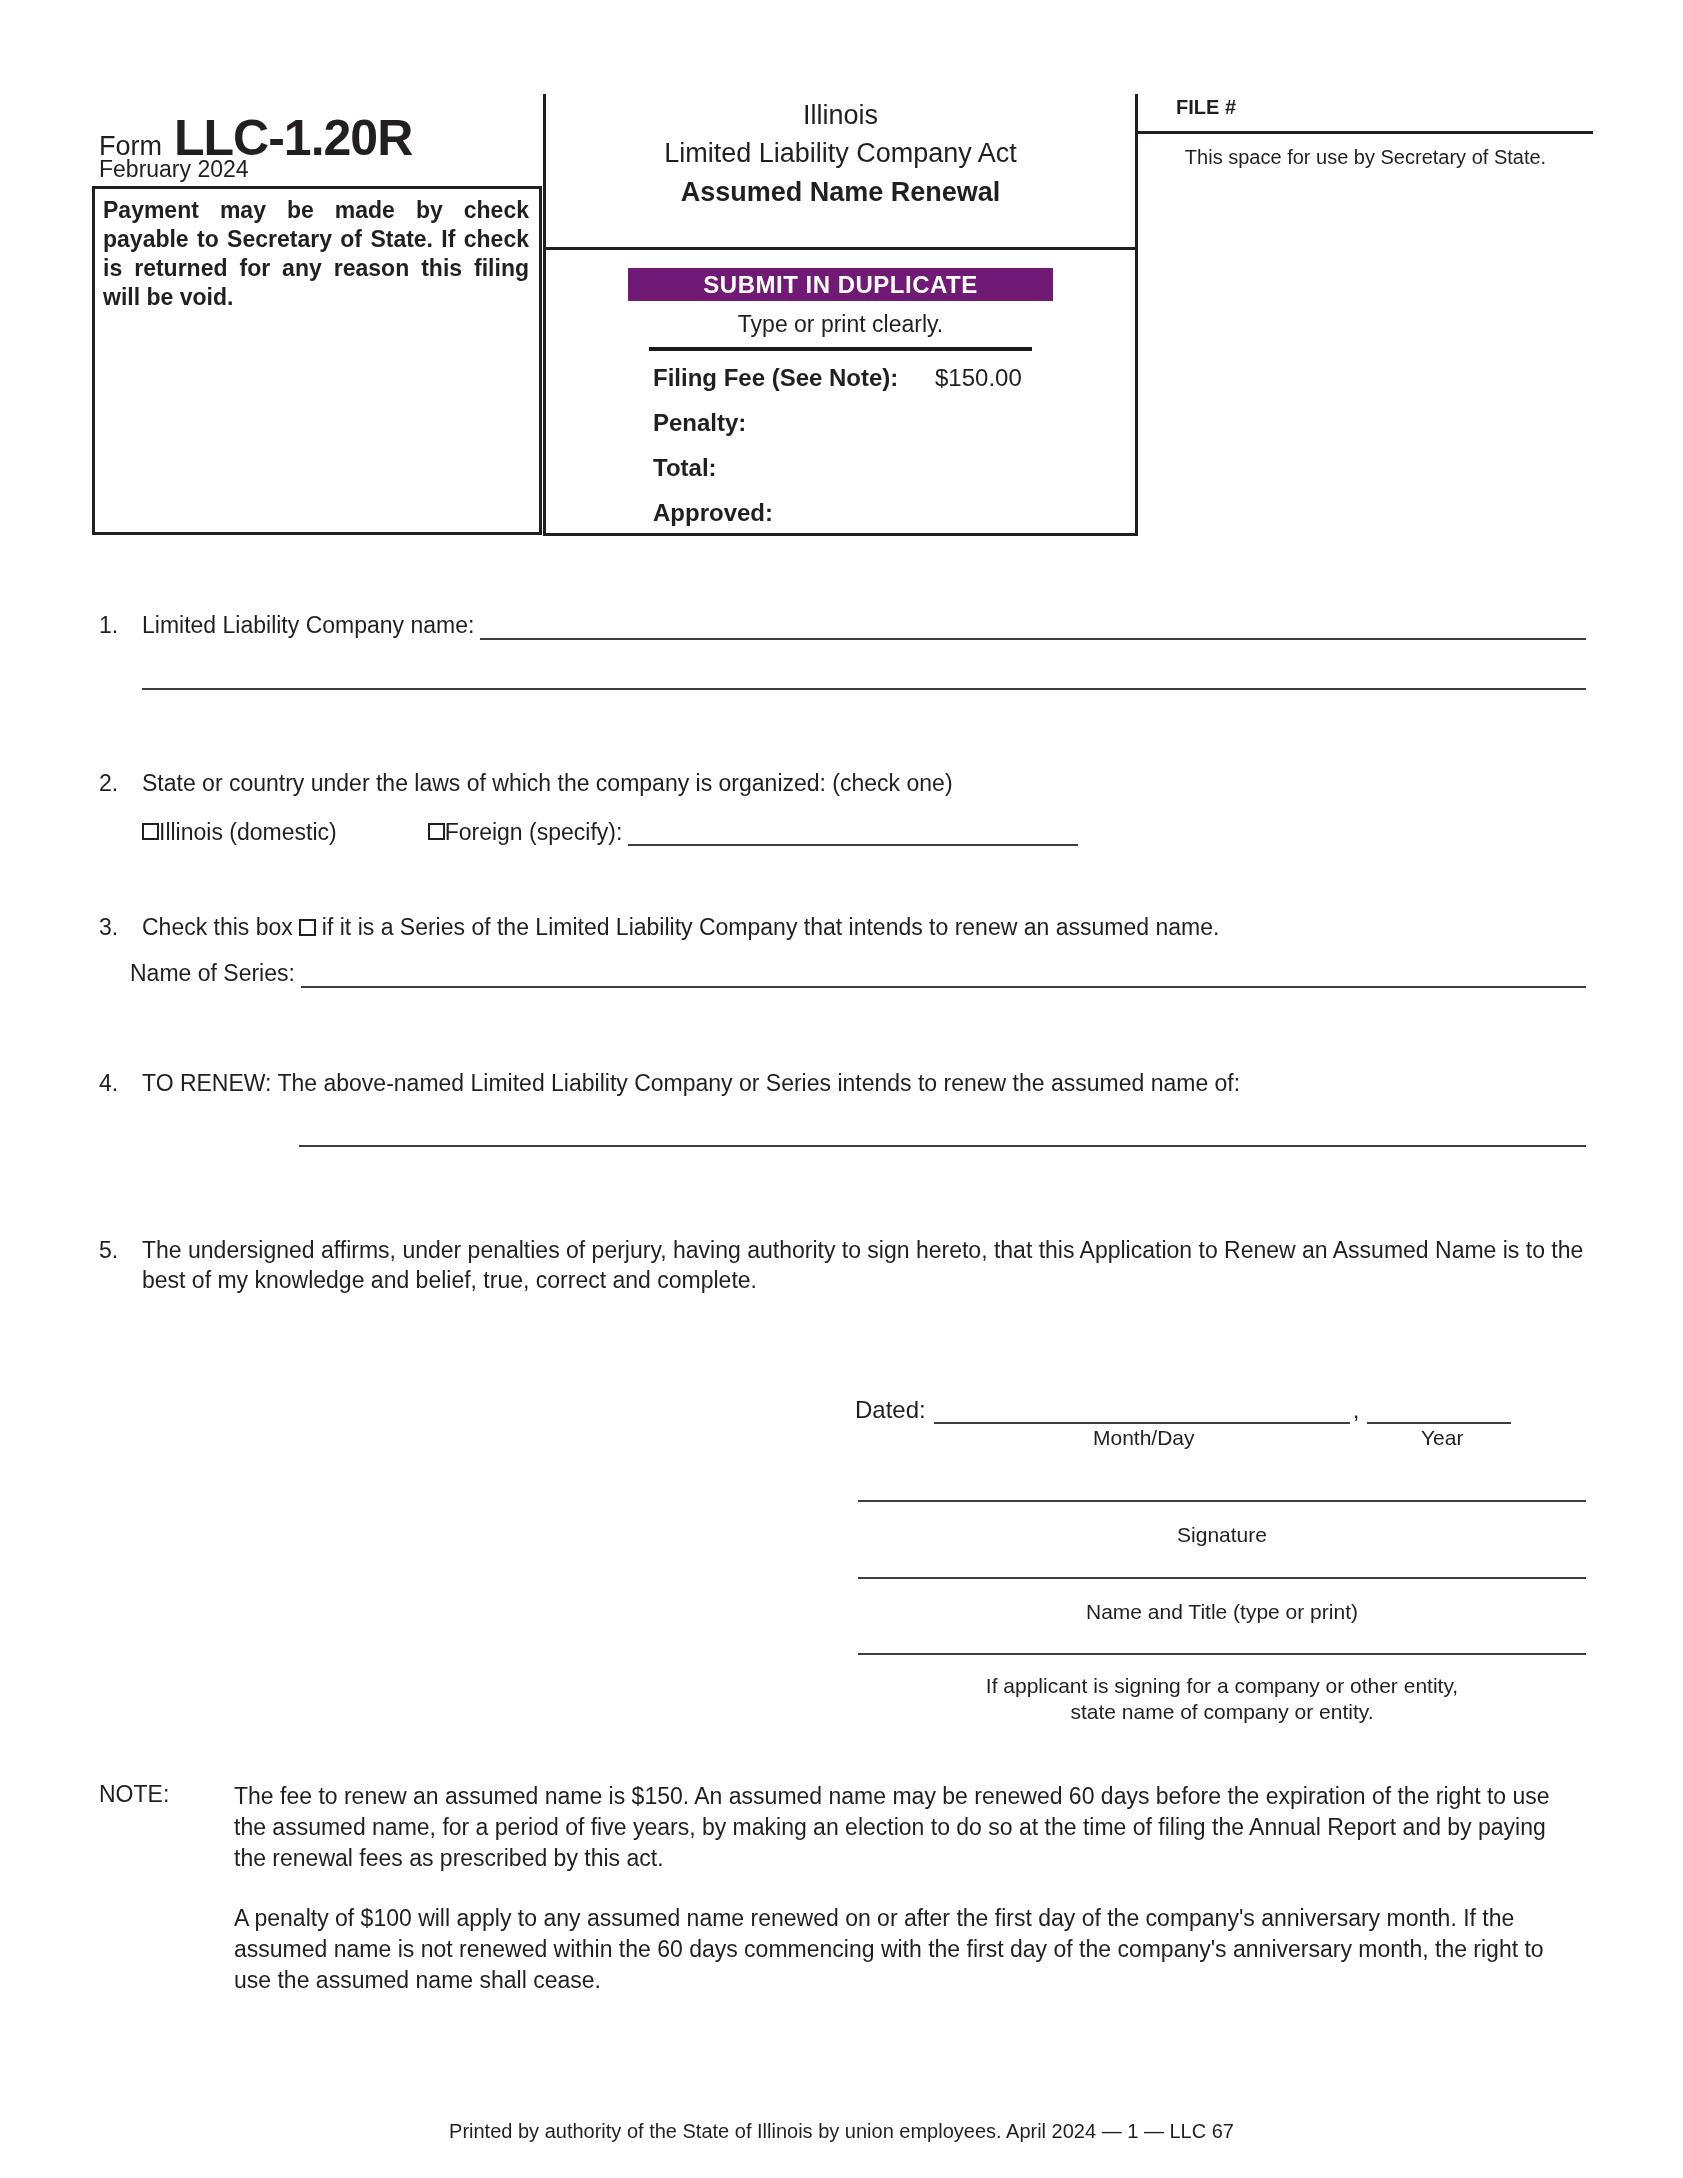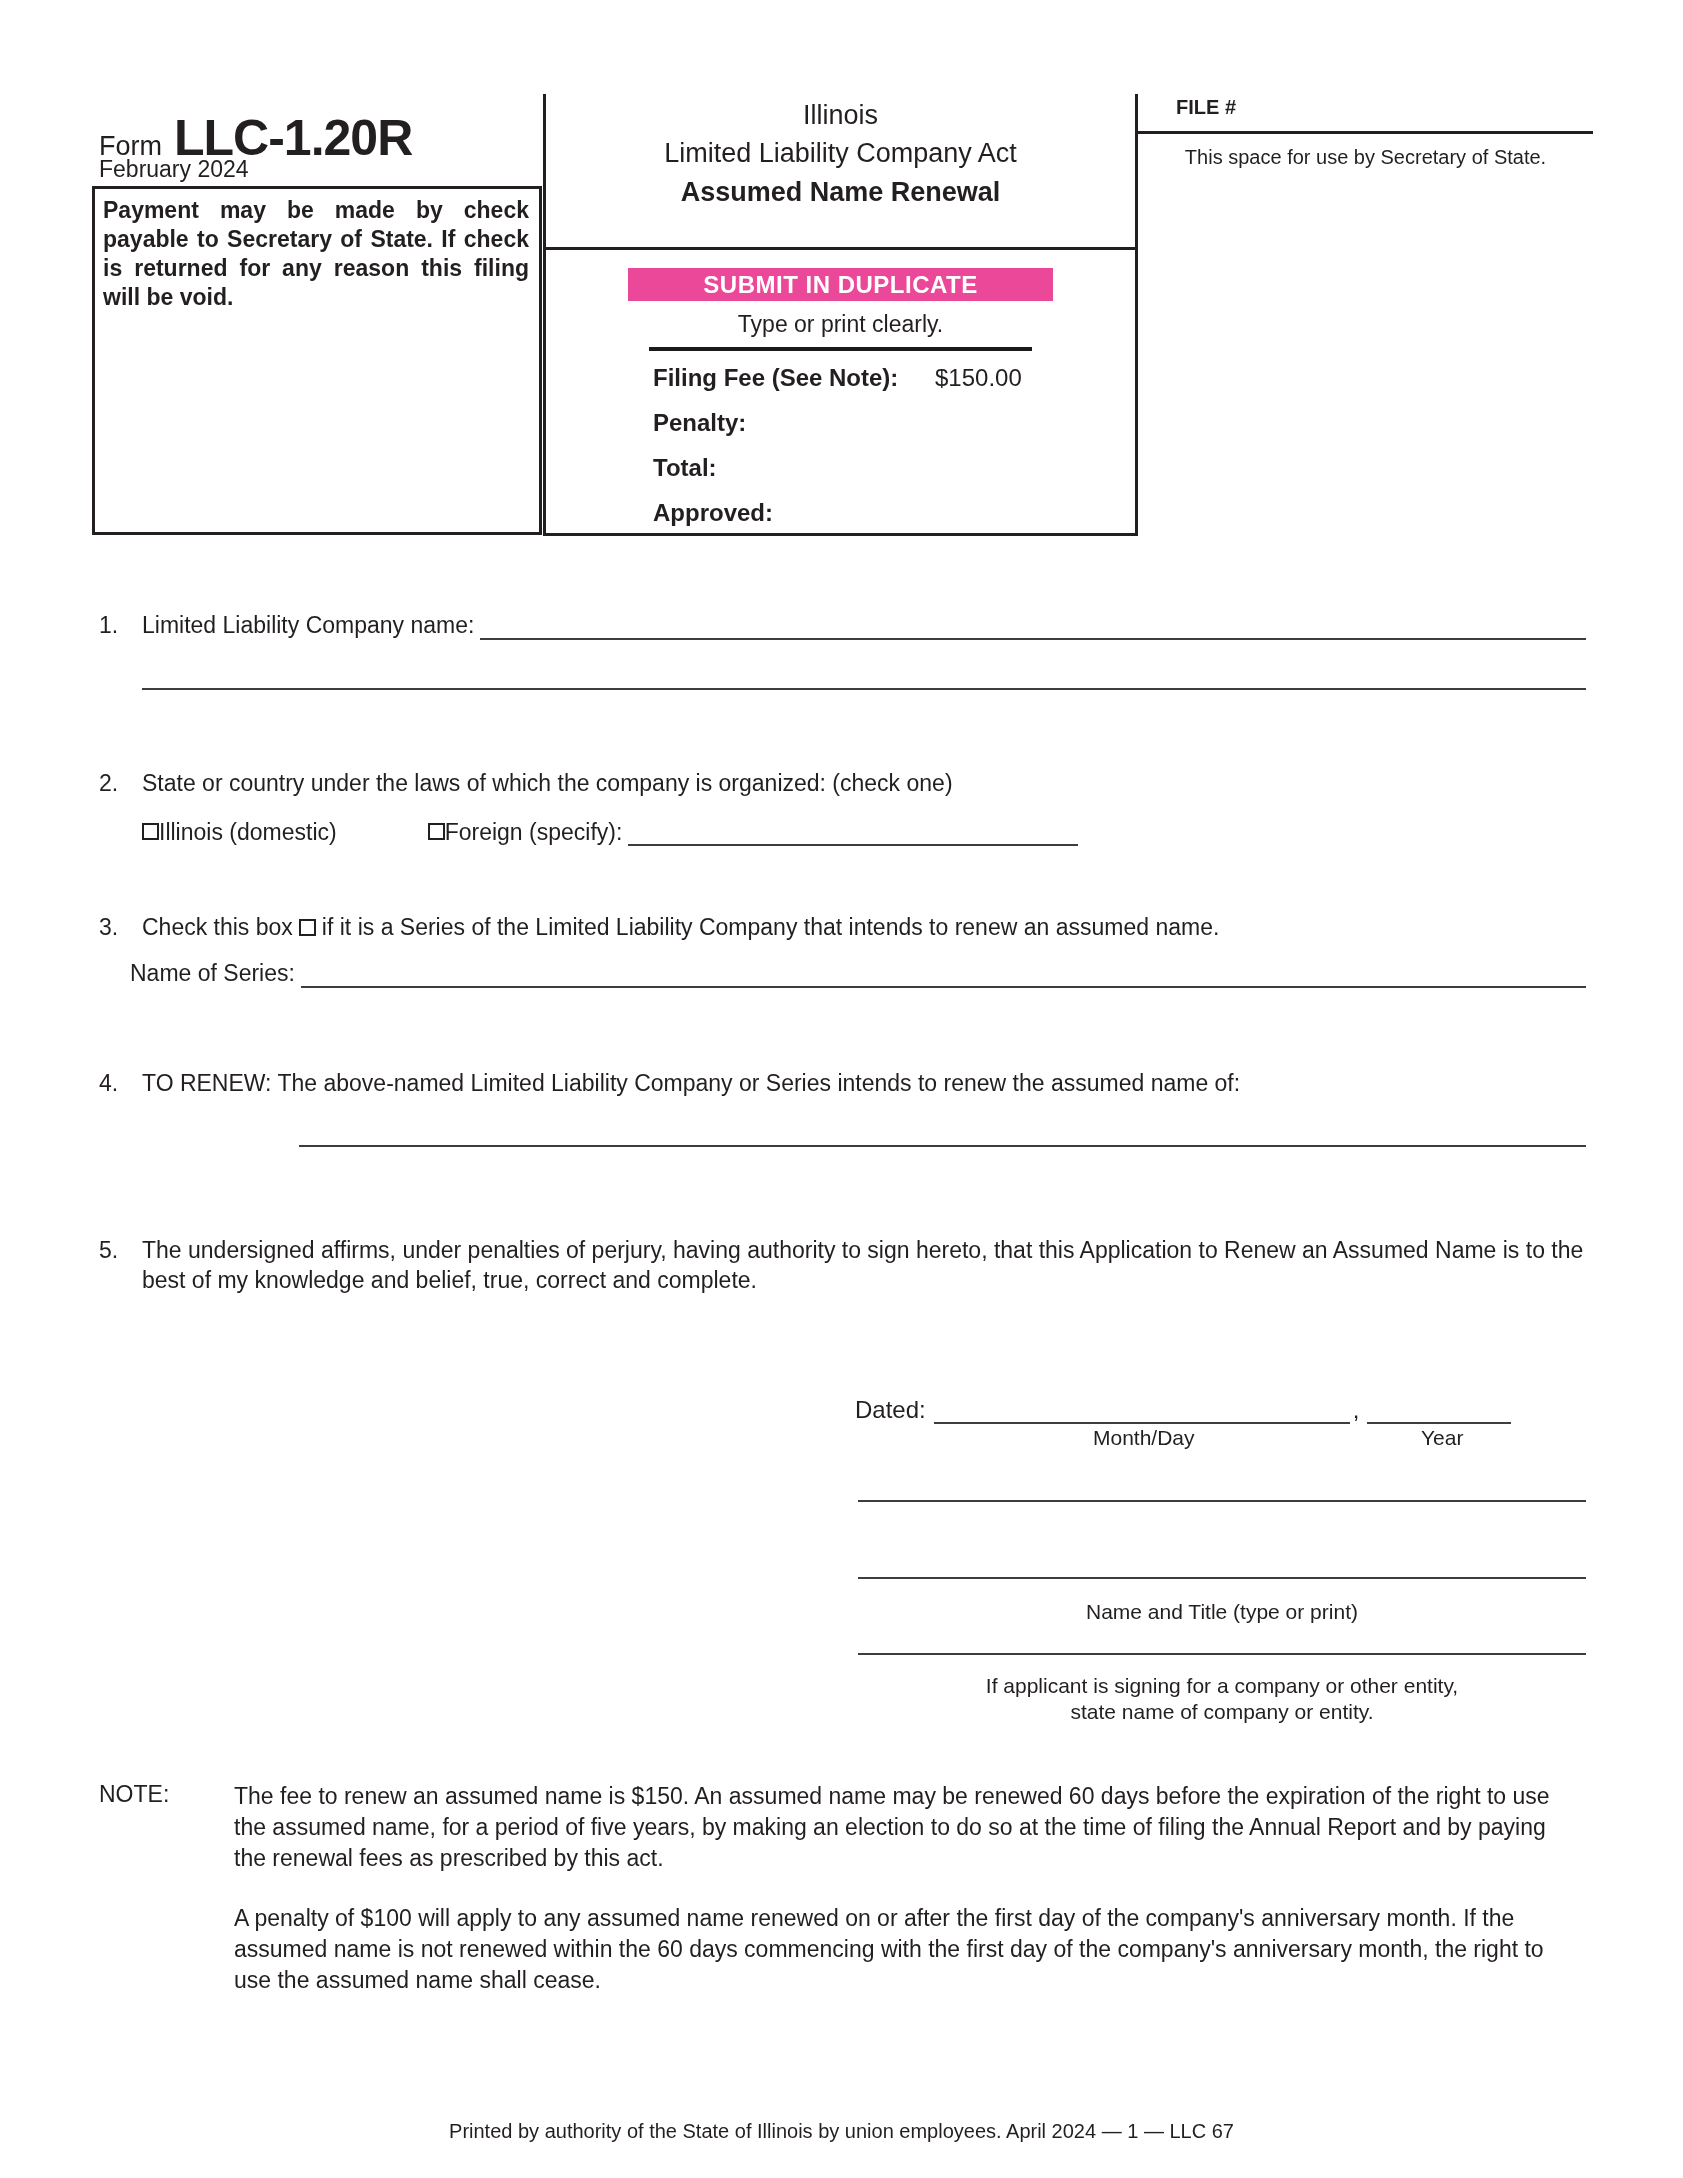--- a/index.html
+++ b/index.html
@@ -21,21 +21,21 @@
   .addr-title { font-weight:bold; font-size:23px; line-height:30px; }
   .addr-line { font-size:22px; line-height:30px; }
   .pay-sec { padding:7px 10px 0 8px; font-weight:bold; font-size:23px; line-height:29px; text-align:justify; }
 
   
   #center-col { left:543px; top:94px; width:595px; height:442px;
     border-left:3px solid #231f20; border-right:3px solid #231f20; border-bottom:3px solid #231f20; }
   .ct-title { text-align:center; padding-top:2px; height:156px; border-bottom:3px solid #231f20; }
   .ct-line1, .ct-line2 { font-size:27px; line-height:38px; }
   .ct-line3 { font-size:27px; font-weight:bold; margin-top:5px; }
-  .submit-banner { width:425px; height:33px; margin:18px auto 0; background:#ec4899; color:#fff;
+  .submit-banner { width:425px; height:33px; margin:18px auto 0; background:#701a75; color:#fff;
     font-weight:bold; font-size:24px; text-align:center; line-height:33px; letter-spacing:0.5px; }
   .type-print { text-align:center; font-size:23px; margin-top:10px; }
   .thick-rule { width:383px; height:4px; background:#1a1a1a; margin:9px auto 0; }
   .fee-block { margin-top:13px; padding-left:107px; font-size:24px; }
   .fee-row { margin-bottom:17px; }
   .fee-label { font-weight:bold; }
   .fee-label.wide { display:inline-block; width:282px; }
   .fee-value { font-weight:normal; }
 
   
@@ -166,20 +166,21 @@
   <div class="abs" id="dated-row">
     <span>Dated:</span>
     <span class="dline d1"></span>
     <span class="dcomma">,</span>
     <span class="dline d2"></span>
   </div>
   <div class="under-label" style="left:1093px; top:1426px;">Month/Day</div>
   <div class="under-label" style="left:1421px; top:1426px;">Year</div>
 
   <div class="hline" style="top:1500px; left:858px; width:728px;"></div>
+  <div class="sig-label" style="top:1522px;">Signature</div>
 
   <div class="hline" style="top:1577px; left:858px; width:728px;"></div>
   <div class="sig-label" style="top:1599px;">Name and Title (type or print)</div>
 
   <div class="hline" style="top:1653px; left:858px; width:728px;"></div>
   <div class="sig-label" style="top:1699px;">state name of company or entity.</div>
   <div class="sig-label" style="top:1673px;">If applicant is signing for a company or other entity,</div>
 
   <div class="abs" id="note-label">NOTE:</div>
   <div class="abs" id="note-text">

